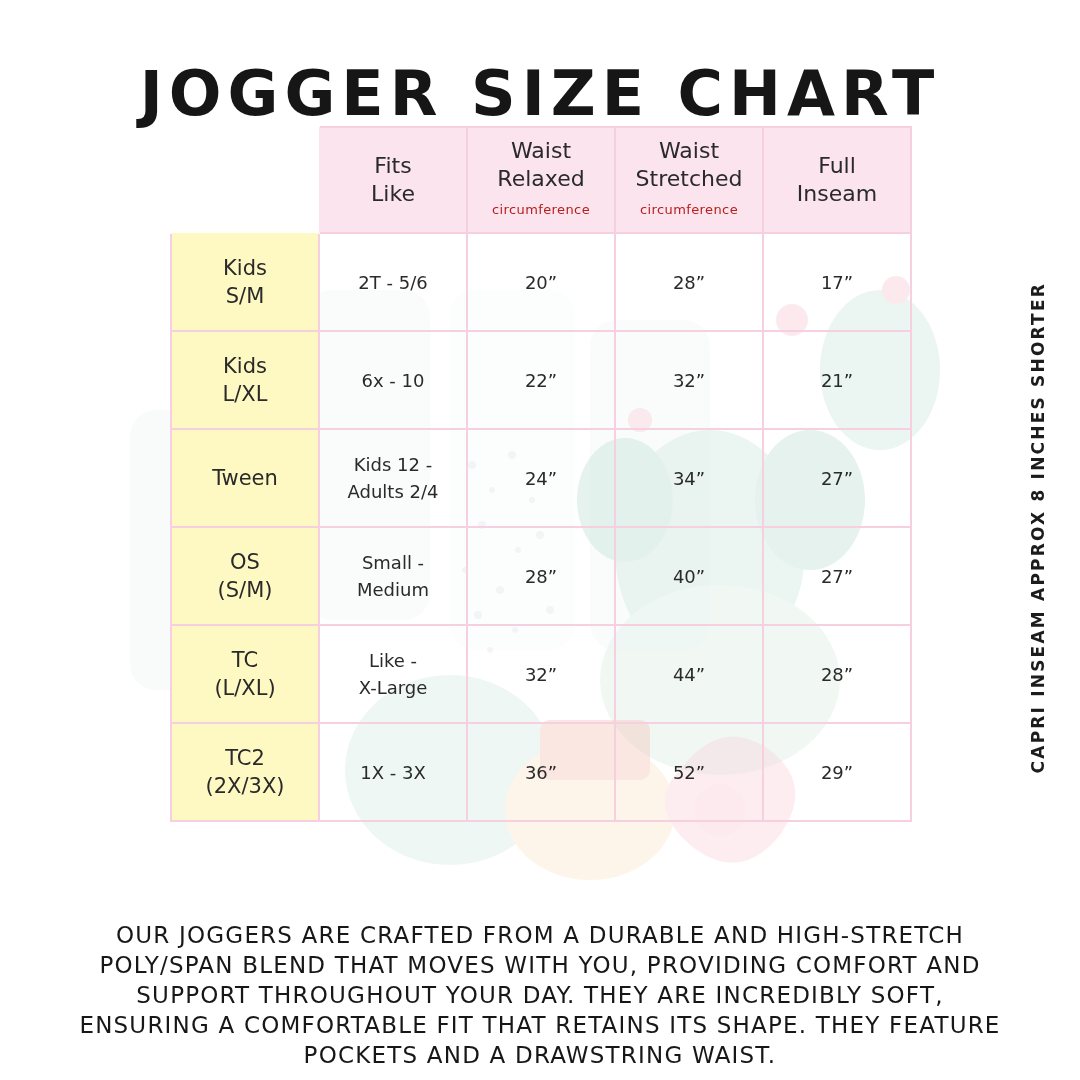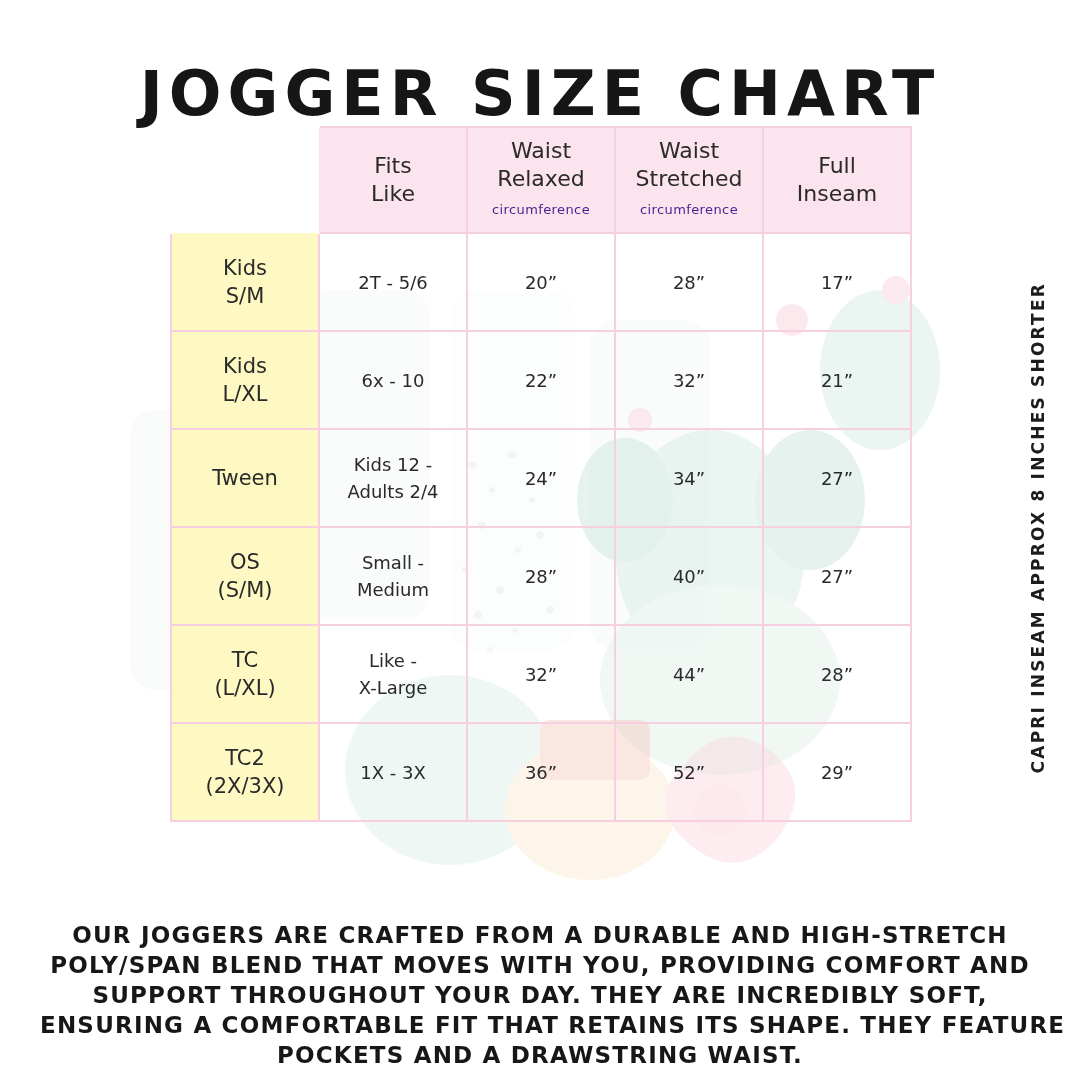--- a/index.html
+++ b/index.html
@@ -88,21 +88,21 @@
   tr.head td.blank {
     background: transparent;
     border-color: transparent;
   }
   .hdr-main { display: block; }
   .hdr-sub {
     display: block;
     font-size: 13px;
     letter-spacing: .4px;
     margin-top: 3px;
-    color: #4c1d95;
+    color: #b91c1c;
   }
 
   
   tbody td {
     height: 96px;
     font-size: 18px;
     line-height: 27px;
     background: transparent;
   }
   tbody td.rowlabel {
@@ -138,21 +138,21 @@
   .footer {
     position: absolute;
     left: 40px;
     top: 920px;
     width: 1000px;
     text-align: center;
     font-size: 23px;
     line-height: 30px;
     letter-spacing: 1.2px;
     color: #171717;
-    font-weight: 700;
+    font-weight: 400;
   }
   .footer div { white-space: nowrap; }
 </style>
 </head>
 <body>
 
 <svg class="watermark" viewBox="0 0 840 660" xmlns="http://www.w3.org/2000/svg">
   <g opacity="0.5">
     <rect x="10" y="160" width="120" height="280" rx="26" fill="#e8f1ee"></rect>
     <rect x="185" y="40" width="125" height="330" rx="26" fill="#eef4f2"></rect>

